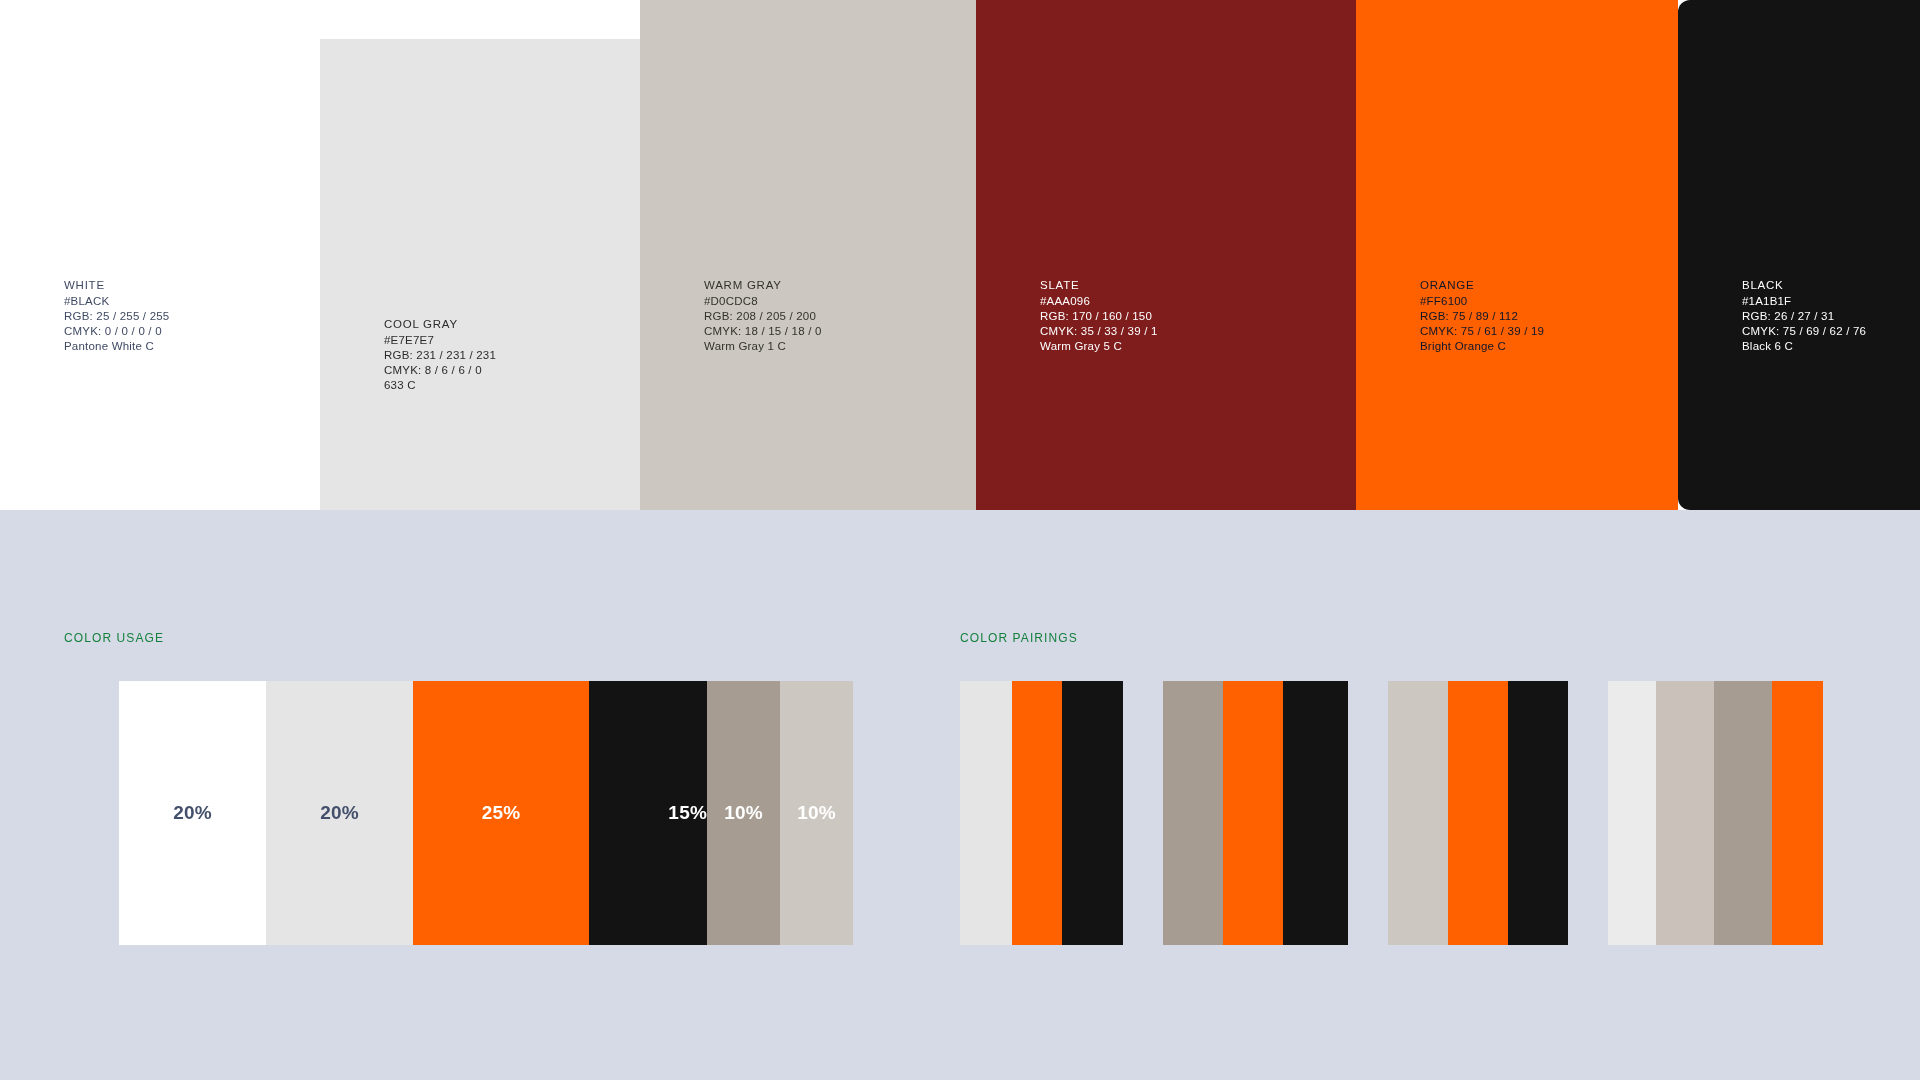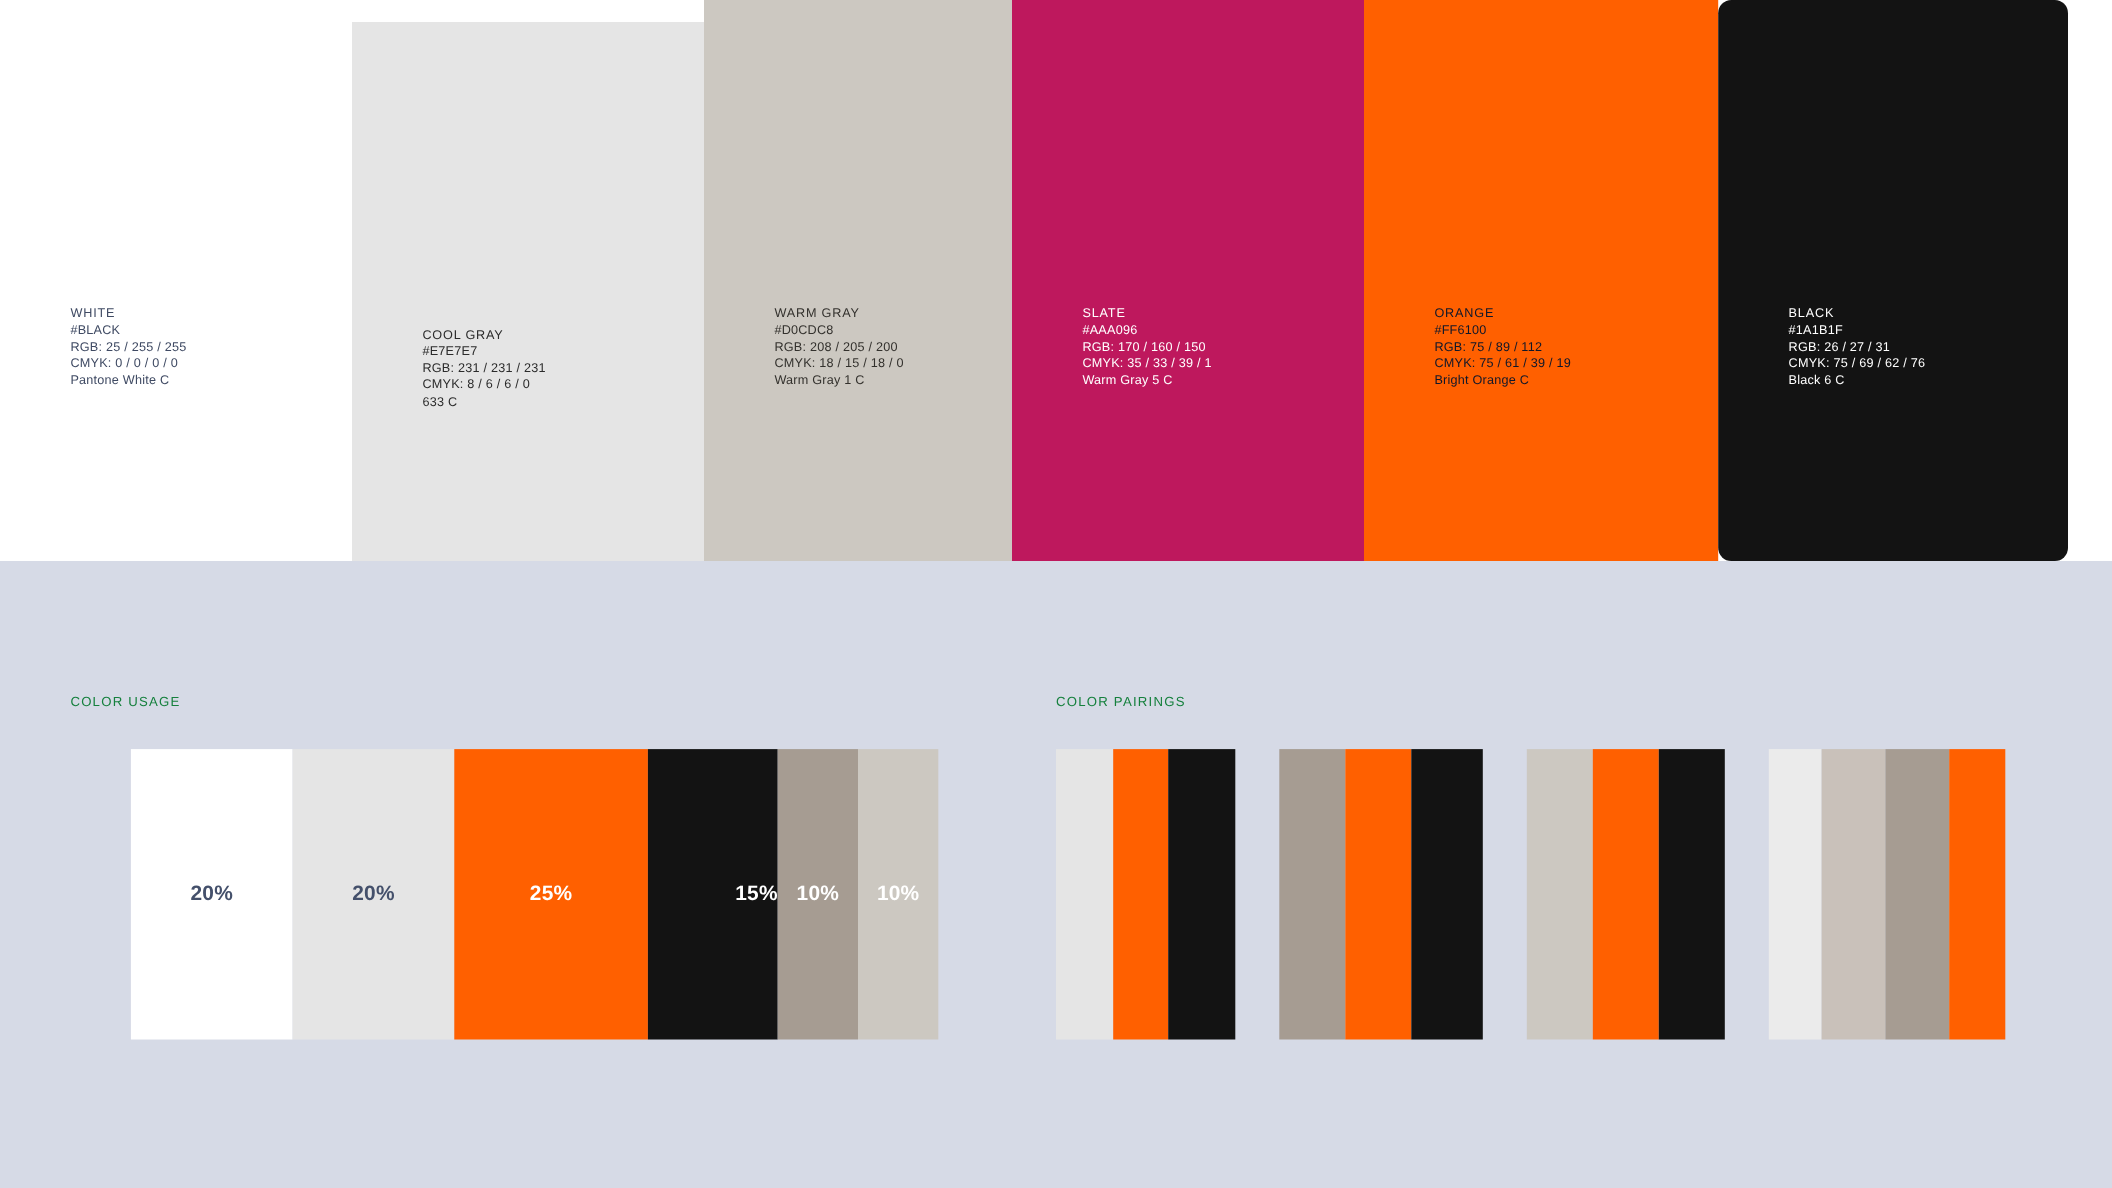--- a/index.html
+++ b/index.html
@@ -21,21 +21,20 @@
   }
 
   
   .swatch-band {
     position: absolute;
     left: 0;
     top: 0;
     width: 1920px;
     height: 510px;
     display: flex;
-    align-items: center;
   }
 
   .swatch {
     position: relative;
     height: 100%;
     flex: 0 0 auto;
   }
 
   .swatch-info {
     position: absolute;
@@ -146,30 +145,30 @@
       </div>
       <div class="swatch" style="width: 320px; background: rgb(229, 229, 229); margin-top: 39px;">
         <div class="swatch-info" style="color: rgb(43, 43, 43);">
           <div class="swatch-name">COOL GRAY</div>
           <div class="swatch-hex">#E7E7E7</div>
           <div class="swatch-rgb">RGB: 231 / 231 / 231</div>
           <div class="swatch-cmyk">CMYK: 8 / 6 / 6 / 0</div>
           <div class="swatch-pantone">633 C</div>
         </div>
       </div>
-      <div class="swatch" style="width: 280px; background: rgb(204, 200, 193);">
+      <div class="swatch" style="width: 336px; background: rgb(204, 200, 193);">
         <div class="swatch-info" style="color: rgb(51, 49, 45);">
           <div class="swatch-name">WARM GRAY</div>
           <div class="swatch-hex">#D0CDC8</div>
           <div class="swatch-rgb">RGB: 208 / 205 / 200</div>
           <div class="swatch-cmyk">CMYK: 18 / 15 / 18 / 0</div>
           <div class="swatch-pantone">Warm Gray 1 C</div>
         </div>
       </div>
-      <div class="swatch" style="width: 320px; background: #be185d;">
+      <div class="swatch" style="width: 380px; background: #7f1d1d;">
         <div class="swatch-info" style="color: rgb(255, 255, 255);">
           <div class="swatch-name">SLATE</div>
           <div class="swatch-hex">#AAA096</div>
           <div class="swatch-rgb">RGB: 170 / 160 / 150</div>
           <div class="swatch-cmyk">CMYK: 35 / 33 / 39 / 1</div>
           <div class="swatch-pantone">Warm Gray 5 C</div>
         </div>
       </div>
       <div class="swatch" style="width: 322px; background: rgb(255, 96, 0);">
         <div class="swatch-info" style="color: #0f172a;">

